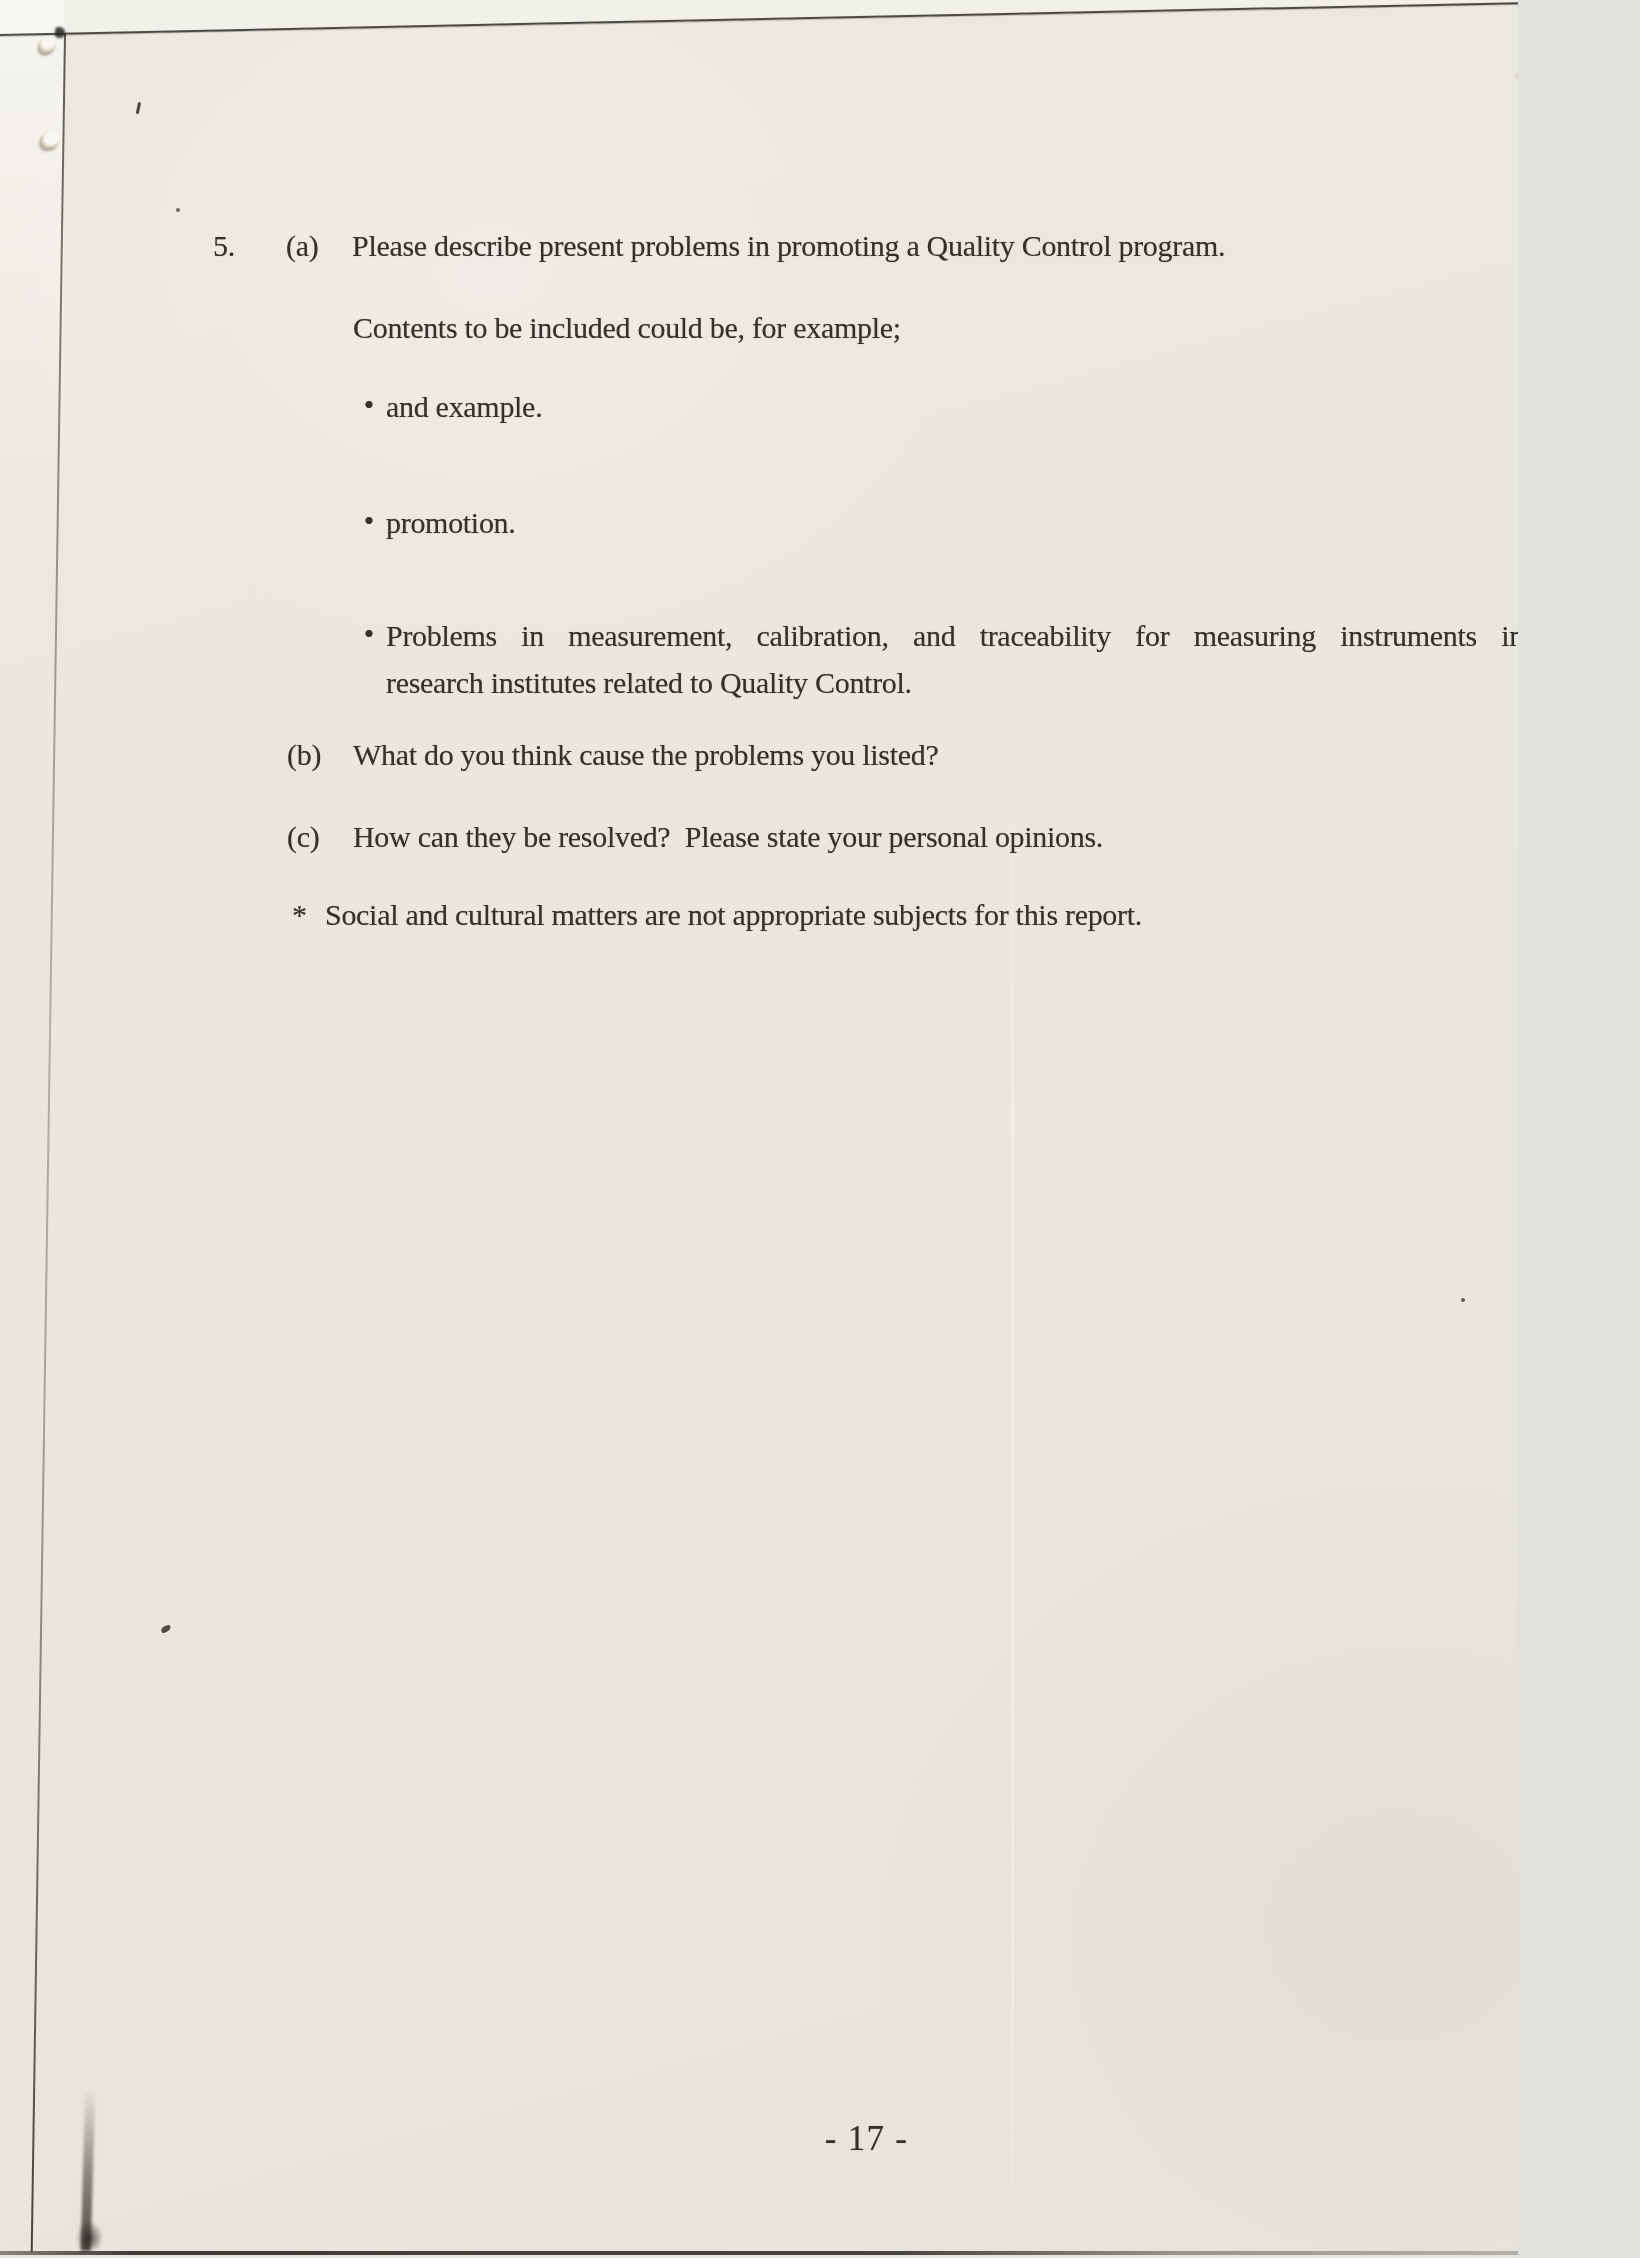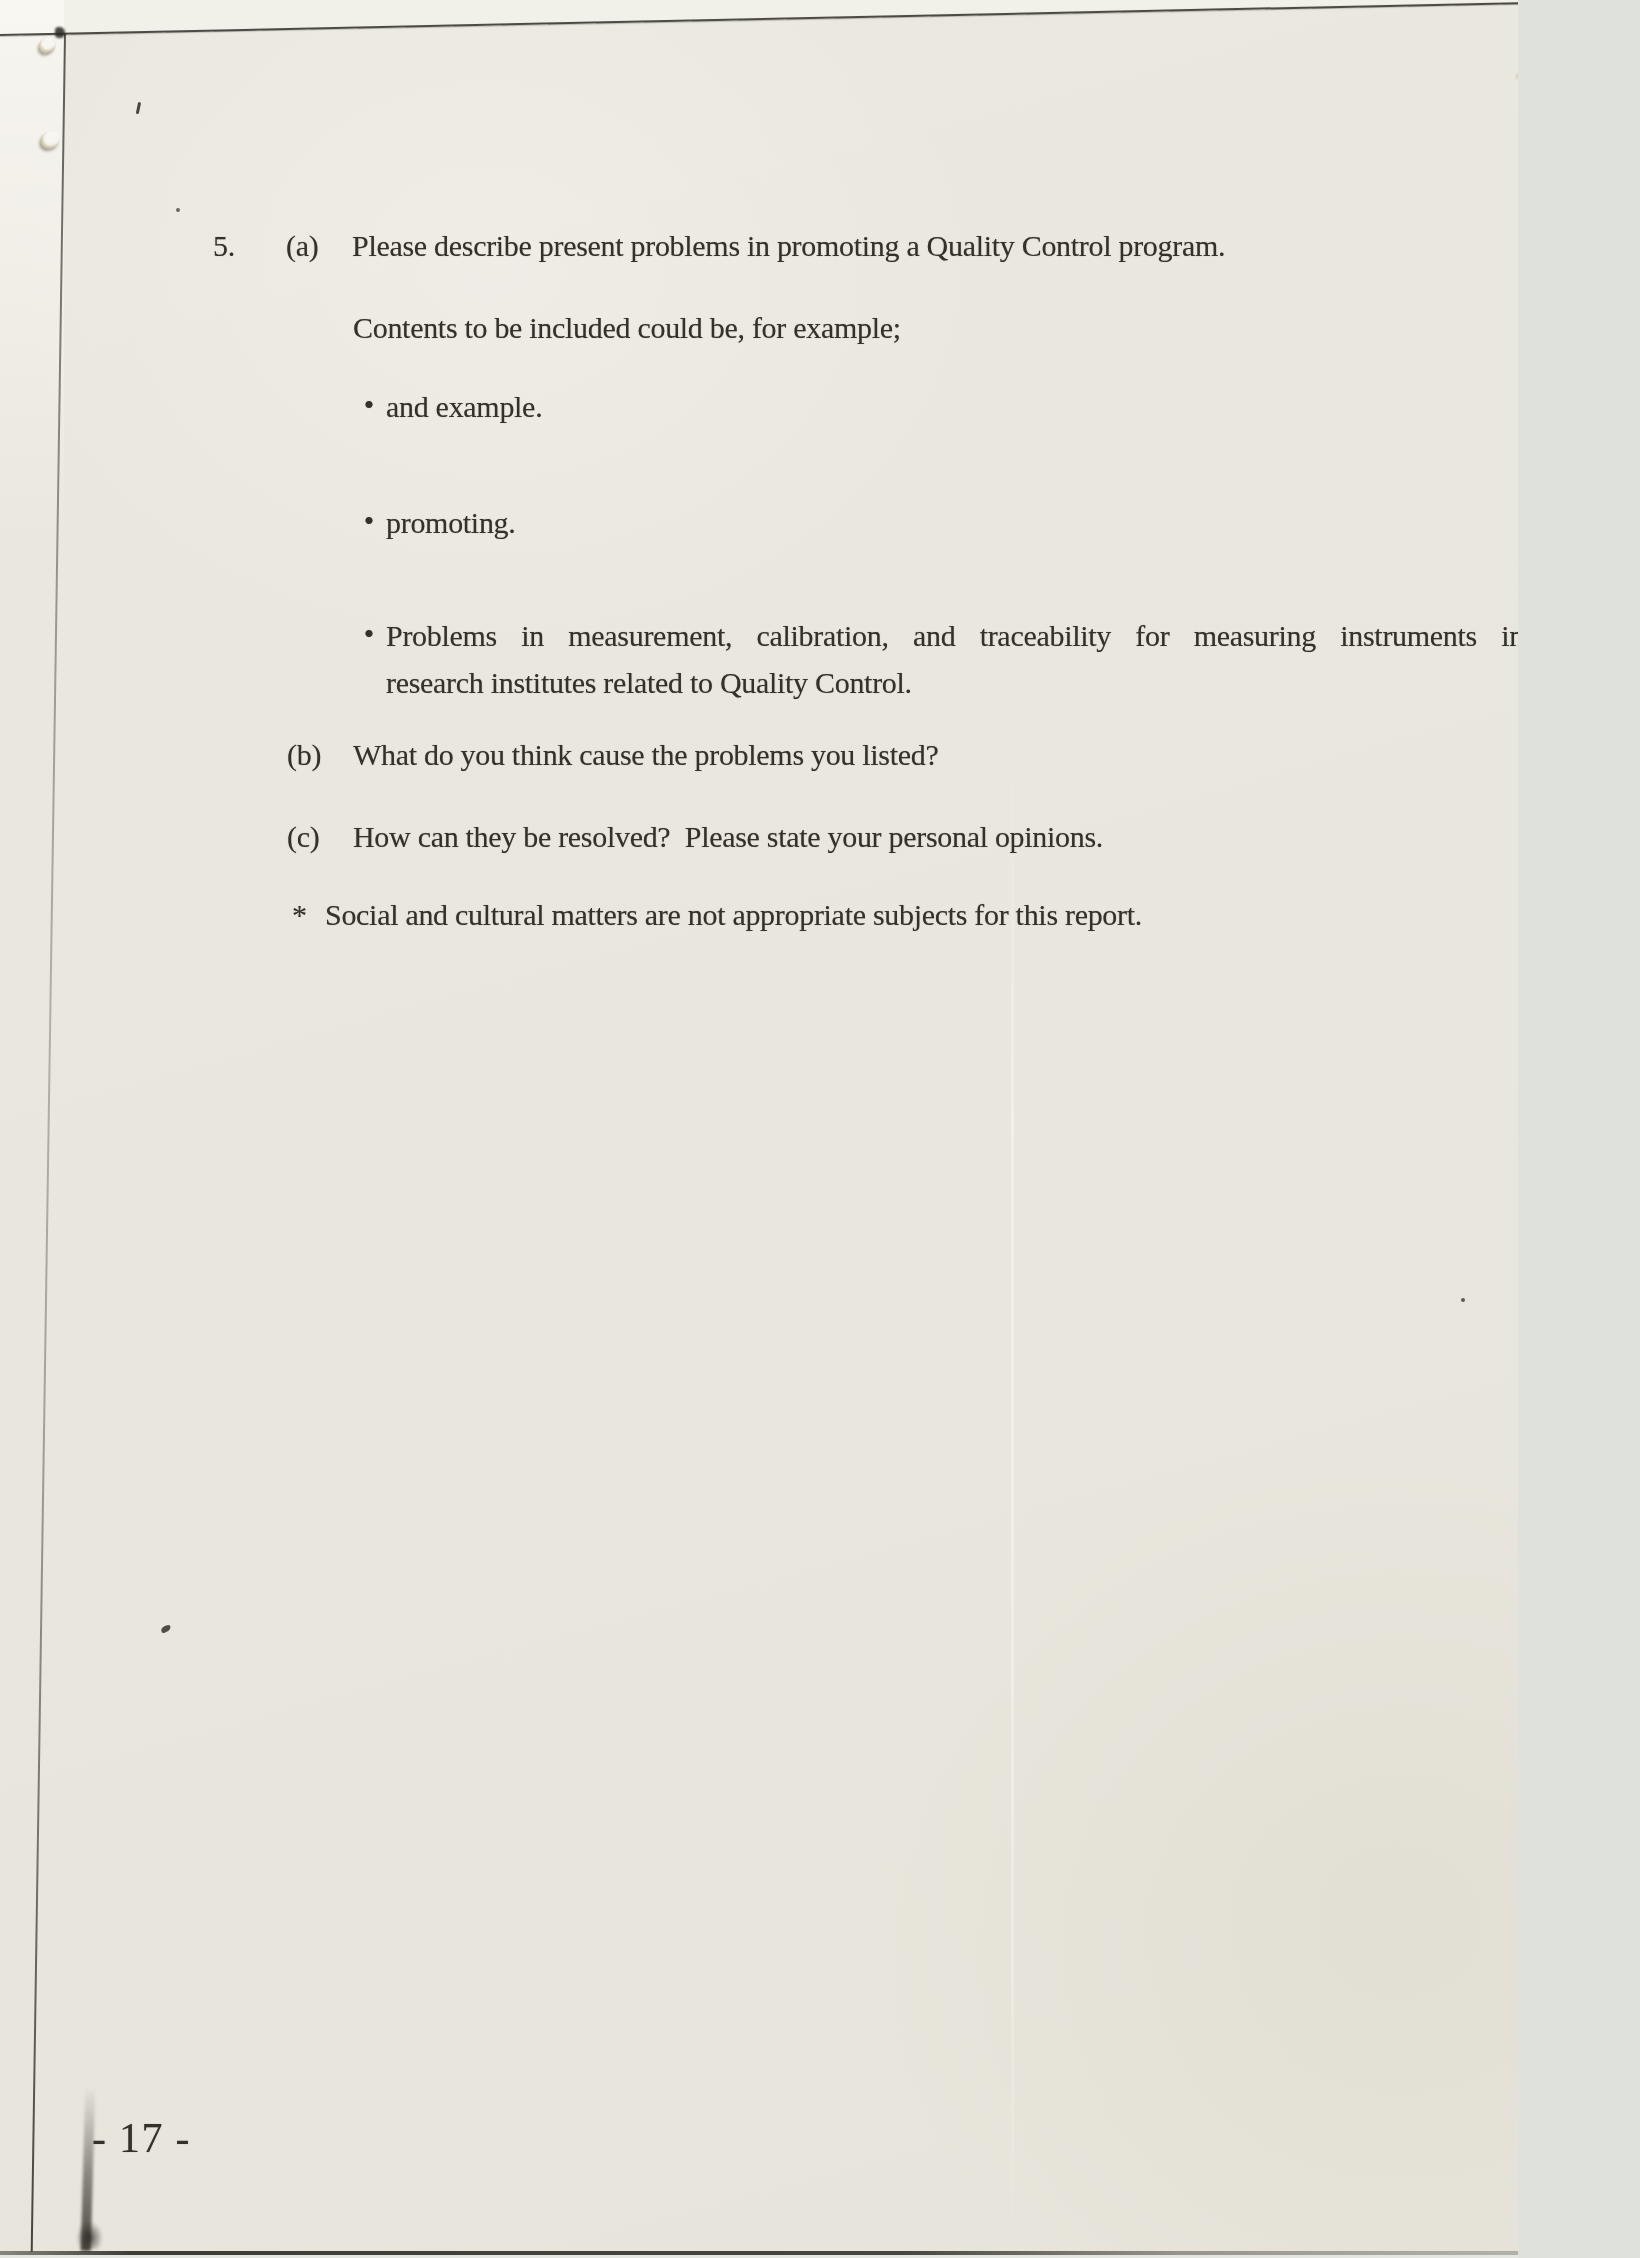--- a/index.html
+++ b/index.html
@@ -94,22 +94,22 @@
   .qnum{display:inline-block;width:73px;}
   .plabel{display:inline-block;width:66px;}
   .bullet{left:362px;width:1162px;}
   .bullet .dot{position:absolute;left:1.8px;top:-1.8px;}
   .bullet .btext{display:block;margin-left:24px;width:1138px;}
   .line-just{display:block;text-align:justify;text-align-last:justify;}
   .line-cont{display:block;}
   .note-marker{display:inline-block;width:33px;}
   .prewrap{white-space:pre-wrap;}
   .page-number{
-    left:92px;top:2119px;width:1549px;text-align:left;
-    font-size:42px;line-height:39px;letter-spacing:1.3px;
+    left:92px;top:2119px;width:1549px;text-align:center;
+    font-size:35px;line-height:39px;letter-spacing:1.3px;
   }
 </style>
 </head>
 <body>
 
 <div id="canvas">
 
   <div class="paper"></div>
   <div class="top-sliver"></div>
   <div class="left-light"></div>
@@ -144,21 +144,21 @@
   <div class="txt bullet" style="top:383px;">
     <span class="dot">•</span>
     <span class="btext">
       <span class="line-cont">and example.</span>
     </span>
   </div>
 
   <div class="txt bullet" style="top:499px;">
     <span class="dot">•</span>
     <span class="btext">
-      <span class="line-cont">promoting.</span>
+      <span class="line-cont">promotion.</span>
     </span>
   </div>
 
   <div class="txt bullet" style="top:612px;">
     <span class="dot">•</span>
     <span class="btext">
       <span class="line-just">Problems in measurement, calibration, and traceability for measuring instruments in</span>
       <span class="line-cont">research institutes related to Quality Control.</span>
     </span>
   </div>

